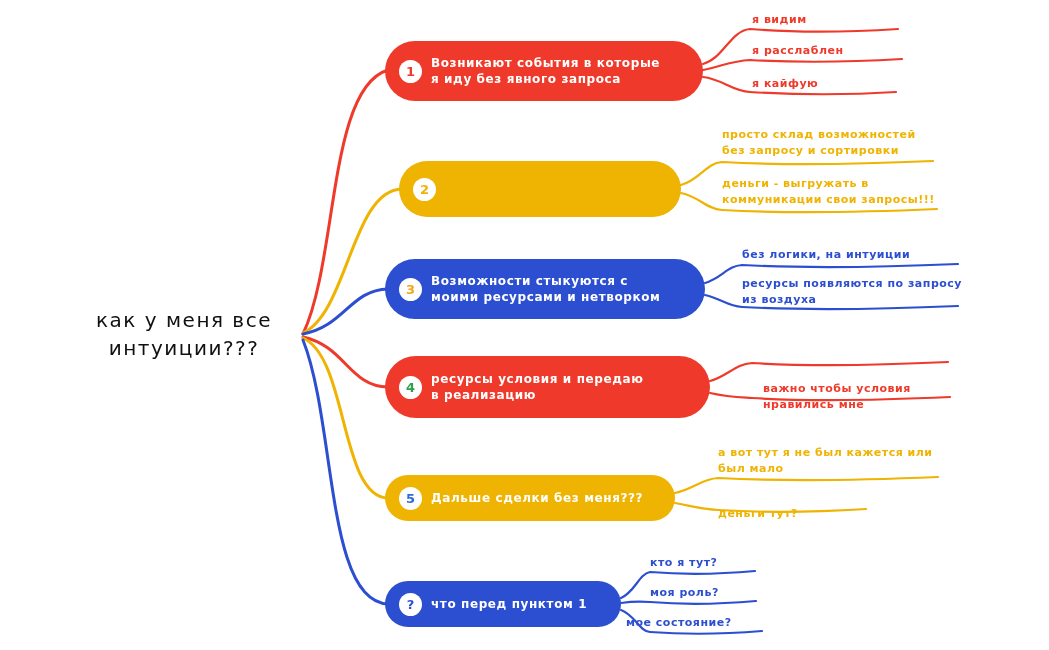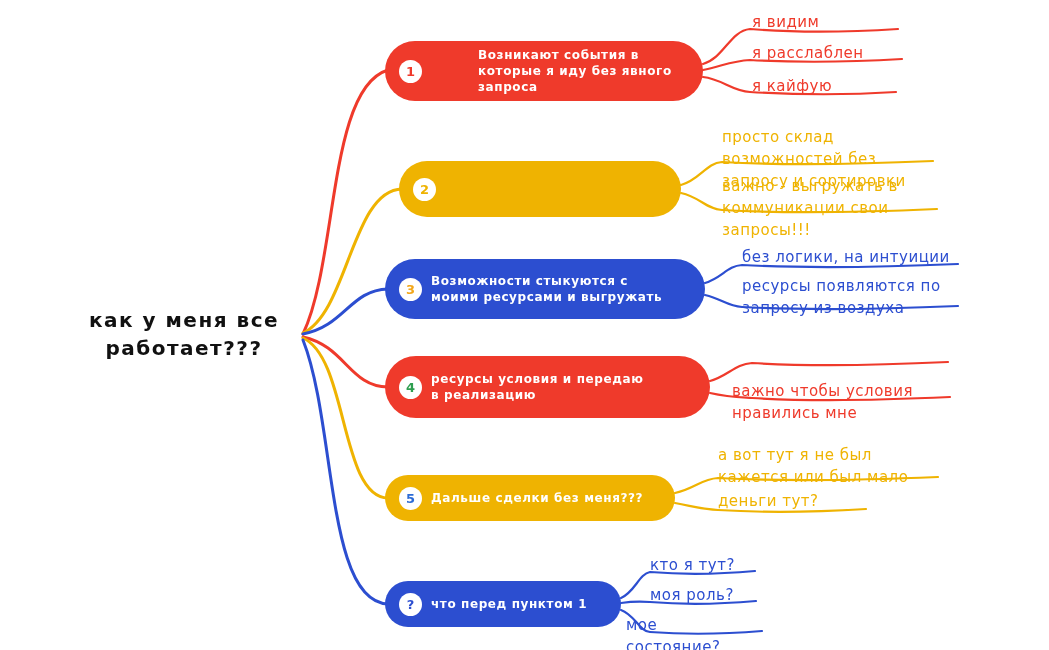--- a/index.html
+++ b/index.html
@@ -10,46 +10,46 @@
   #wires{position:absolute;inset:0;pointer-events:none;}
   #wires path{fill:none;stroke-linecap:round;stroke-linejoin:round;}
   .st-red{stroke:var(--red);}
   .st-yellow{stroke:var(--yellow);}
   .st-blue{stroke:var(--blue);}
   .main-curve{stroke-width:3;}
   .child-curve{stroke-width:2.2;}
 
   .center{
     position:absolute;left:78px;top:306px;width:212px;text-align:center;
-    font-size:20px;font-weight:bold;color:#111;letter-spacing:1.5px;line-height:1.4;
+    font-size:20px;font-weight:normal;color:#111;letter-spacing:1.5px;line-height:1.4;
     cursor:pointer;
   }
   .node{
     position:absolute;display:flex;align-items:center;gap:9px;
     border-radius:32px;padding:0 14px;box-sizing:border-box;cursor:pointer;
   }
   .badge{
     flex:0 0 auto;width:23px;height:23px;border-radius:50%;background:#fff;
     display:flex;align-items:center;justify-content:center;
     font-size:13px;font-weight:bold;
   }
   .node-title{
     color:#fff;font-weight:bold;font-size:12px;letter-spacing:0.6px;line-height:1.35;
   }
   .child{
-    position:absolute;font-size:15px;font-weight:normal;letter-spacing:0.5px;
+    position:absolute;font-size:11px;font-weight:bold;letter-spacing:0.5px;
     line-height:1.45;cursor:pointer;
   }
   .child-red{color:var(--red);}
   .child-yellow{color:var(--yellow);}
   .child-blue{color:var(--blue);}
 
   
   .node-1{left:385px;top:41px;width:318px;height:60px;}
-  .node-1 .node-title{width:240px;margin-left:47px;}
+  .node-1 .node-title{width:240px;}
   .node-2{left:399px;top:161px;width:282px;height:56px;}
   .node-2 .node-title{width:195px;}
   .node-3{left:385px;top:259px;width:320px;height:60px;}
   .node-3 .node-title{width:240px;}
   .node-4{left:385px;top:356px;width:325px;height:62px;}
   .node-4 .node-title{width:220px;}
   .node-5{left:385px;top:475px;width:290px;height:46px;}
   .node-6{left:385px;top:581px;width:236px;height:46px;}
 </style>
 </head>
@@ -96,35 +96,35 @@
 
     <g>
       <path class="child-curve st-blue" d="M621,598 C635,592 639,574 650,572 C686,575 722,574 755,571"></path>
       <path class="child-curve st-blue" d="M621,603 C634,601 639,601 650,602 C686,605 722,604 756,601"></path>
       <path class="child-curve st-blue" d="M621,610 C635,615 639,631 650,632 C690,635 726,634 762,631"></path>
     </g>
   </svg>
 
   <div class="center">
     <div>как у меня все</div>
-    <div>работает???</div>
+    <div>интуиции???</div>
   </div>
 
   <div class="node node-1" style="background: rgb(239, 58, 43);">
     <span class="badge" style="color: rgb(239, 58, 43);">1</span>
     <span class="node-title">Возникают события в которые я иду без явного запроса</span>
   </div>
 
   <div class="node node-2" style="background: rgb(239, 179, 1);">
     <span class="badge" style="color: rgb(239, 179, 1);">2</span>
   </div>
 
   <div class="node node-3" style="background: rgb(44, 78, 208);">
     <span class="badge" style="color: rgb(242, 167, 27);">3</span>
-    <span class="node-title">Возможности стыкуются с моими ресурсами и выгружать</span>
+    <span class="node-title">Возможности стыкуются с моими ресурсами и нетворком</span>
   </div>
 
   <div class="node node-4" style="background: rgb(239, 58, 43);">
     <span class="badge" style="color: rgb(46, 158, 79);">4</span>
     <span class="node-title">ресурсы условия и передаю в реализацию</span>
   </div>
 
   <div class="node node-5" style="background: rgb(239, 179, 1);">
     <span class="badge" style="color: rgb(44, 107, 214);">5</span>
     <span class="node-title">Дальше сделки без меня???</span>
@@ -133,27 +133,27 @@
   <div class="node node-6" style="background: rgb(44, 78, 208);">
     <span class="badge" style="color: rgb(44, 78, 208);">?</span>
     <span class="node-title">что перед пунктом 1</span>
   </div>
 
   <div class="child child-red" style="left:752px;top:12px;width:150px">я видим</div>
   <div class="child child-red" style="left:752px;top:43px;width:155px">я расслаблен</div>
   <div class="child child-red" style="left:752px;top:76px;width:150px">я кайфую</div>
 
   <div class="child child-yellow" style="left:722px;top:127px;width:218px">просто  склад возможностей без запросу и сортировки</div>
-  <div class="child child-yellow" style="left:722px;top:176px;width:228px">важно - выгружать в коммуникации свои запросы!!!</div>
+  <div class="child child-yellow" style="left:722px;top:176px;width:228px">деньги - выгружать в коммуникации свои запросы!!!</div>
 
   <div class="child child-blue" style="left:742px;top:276px;width:222px">ресурсы появляются по запросу из воздуха</div>
   <div class="child child-blue" style="left:742px;top:247px;width:220px">без логики, на интуиции</div>
 
-  <div class="child child-red" style="left:732px;top:381px;width:205px">важно чтобы условия нравились мне</div>
+  <div class="child child-red" style="left:763px;top:381px;width:205px">важно чтобы условия нравились мне</div>
 
   <div class="child child-yellow" style="left:718px;top:445px;width:228px">а вот тут я не был кажется или был мало</div>
-  <div class="child child-yellow" style="left:718px;top:491px;width:150px">деньги тут?</div>
+  <div class="child child-yellow" style="left:718px;top:506px;width:150px">деньги тут?</div>
 
   <div class="child child-blue" style="left:650px;top:555px;width:110px">кто я тут?</div>
   <div class="child child-blue" style="left:650px;top:585px;width:110px">моя роль?</div>
   <div class="child child-blue" style="left:626px;top:615px;width:120px">мое состояние?</div>
 
 </div>
 
 </body></html>

